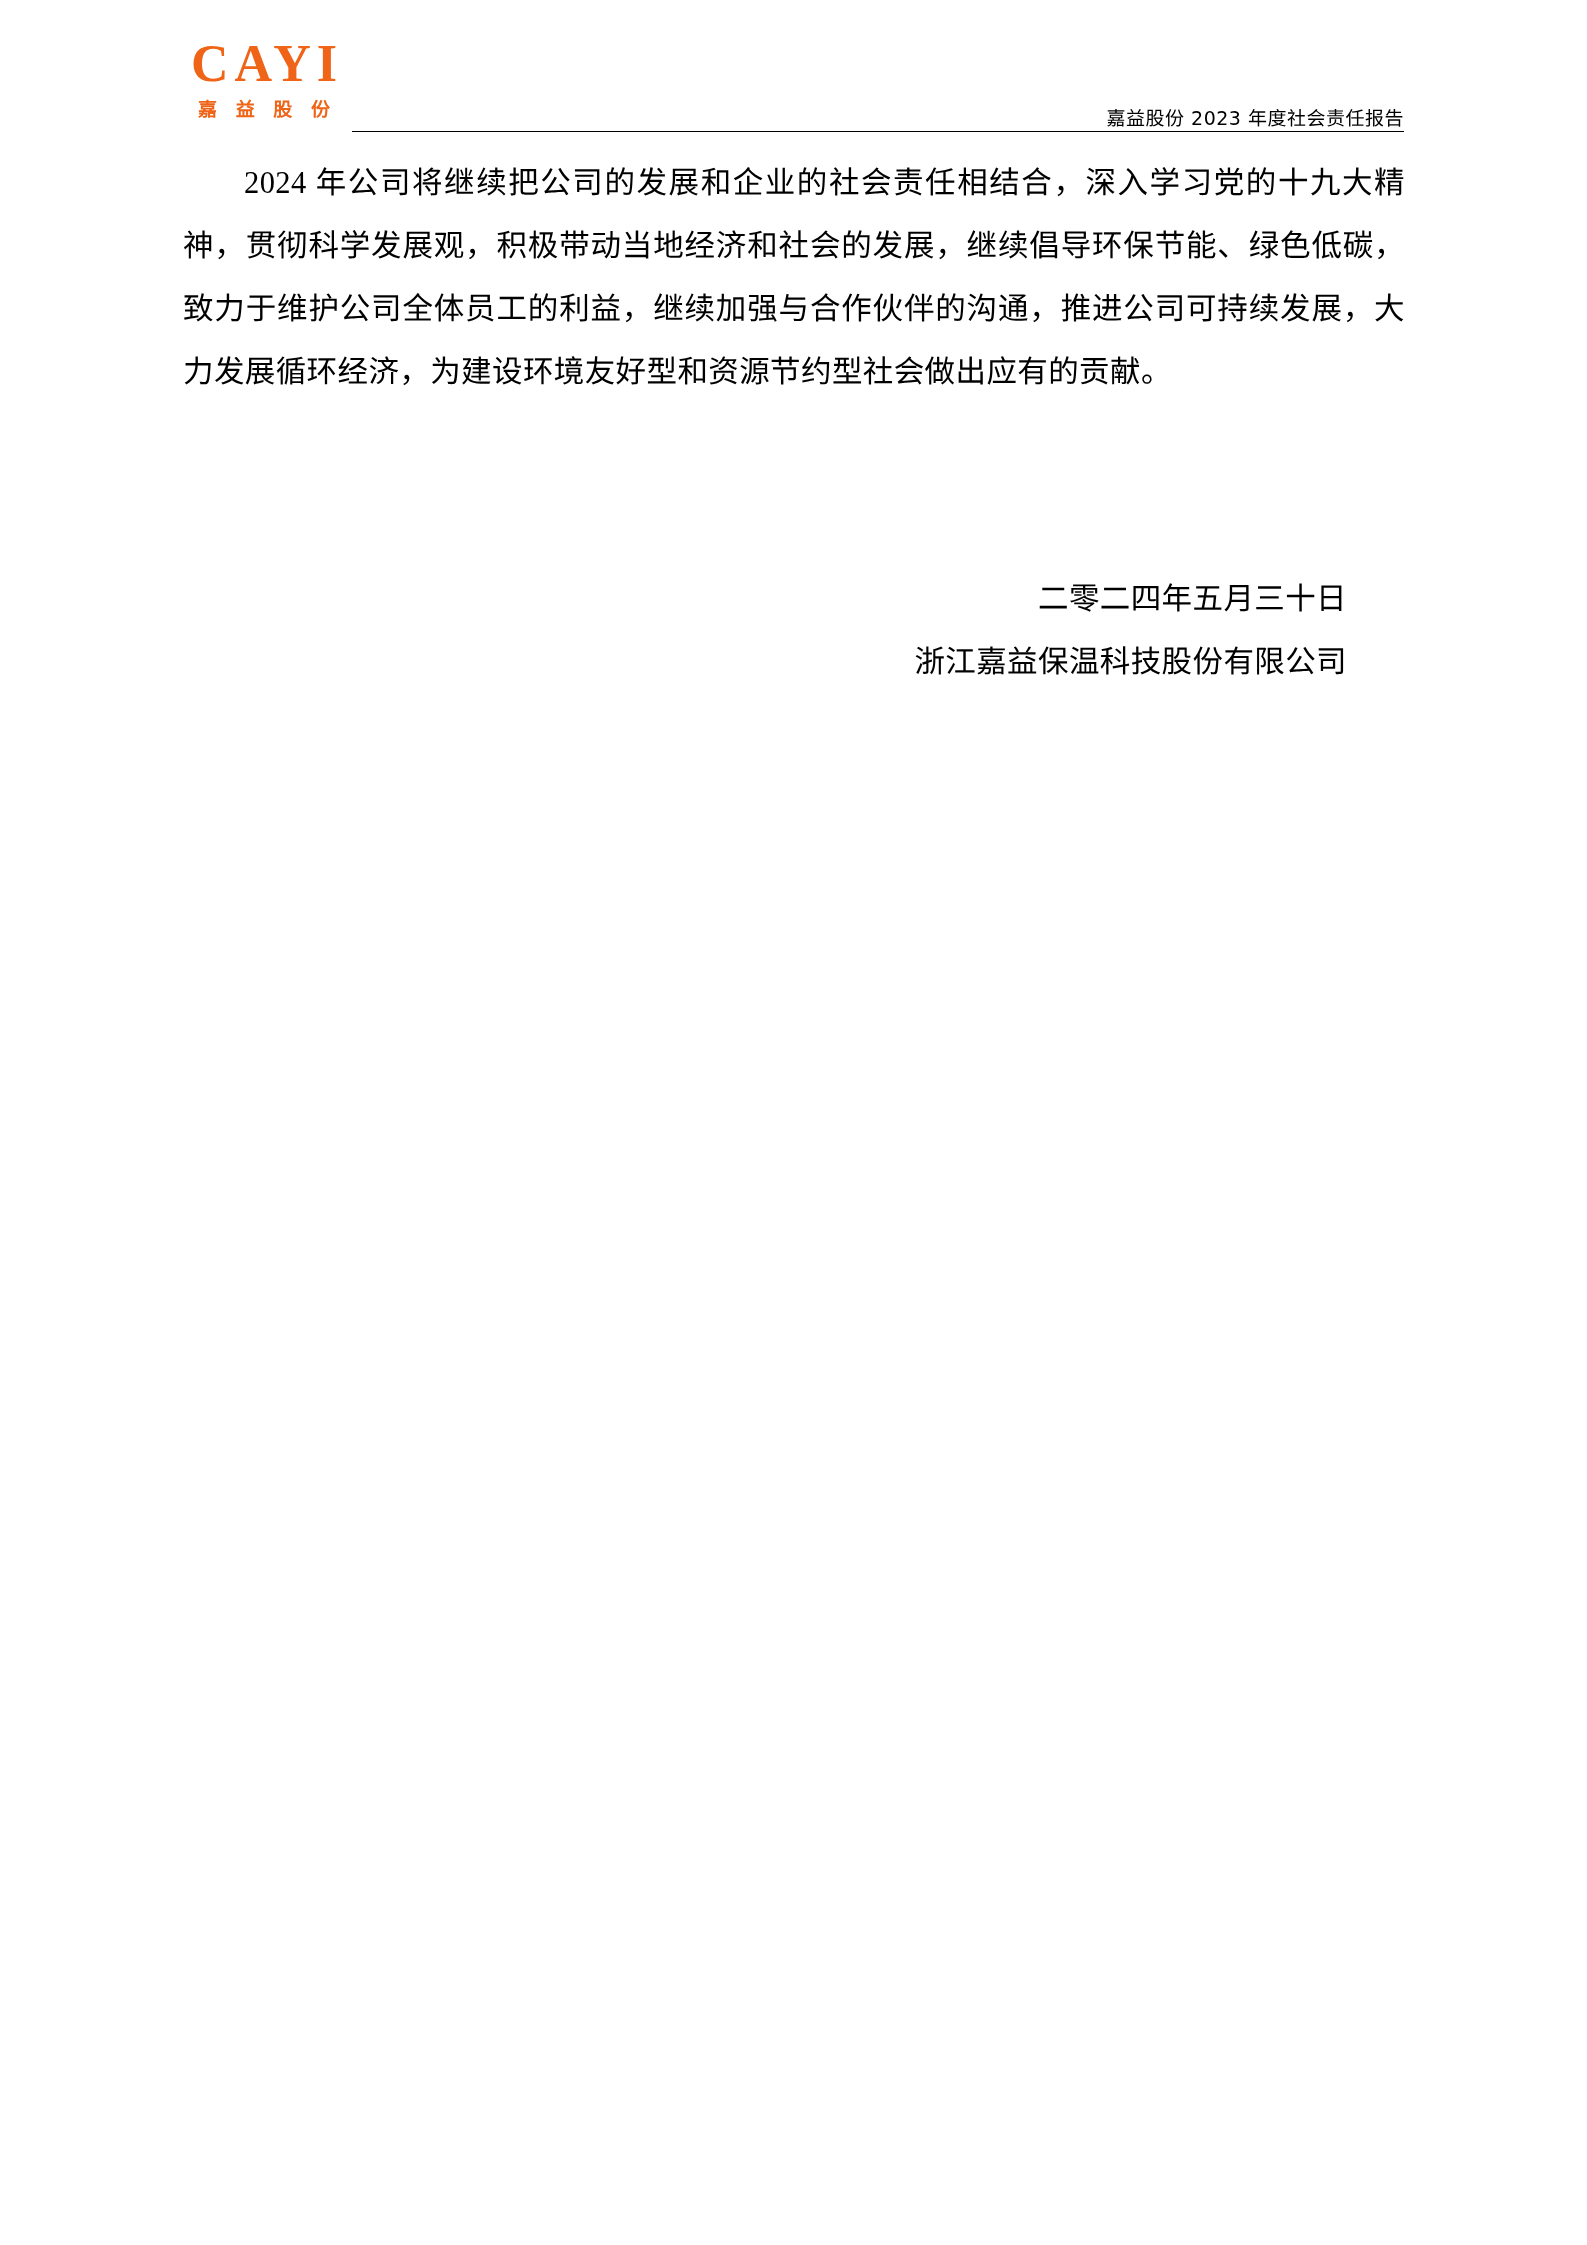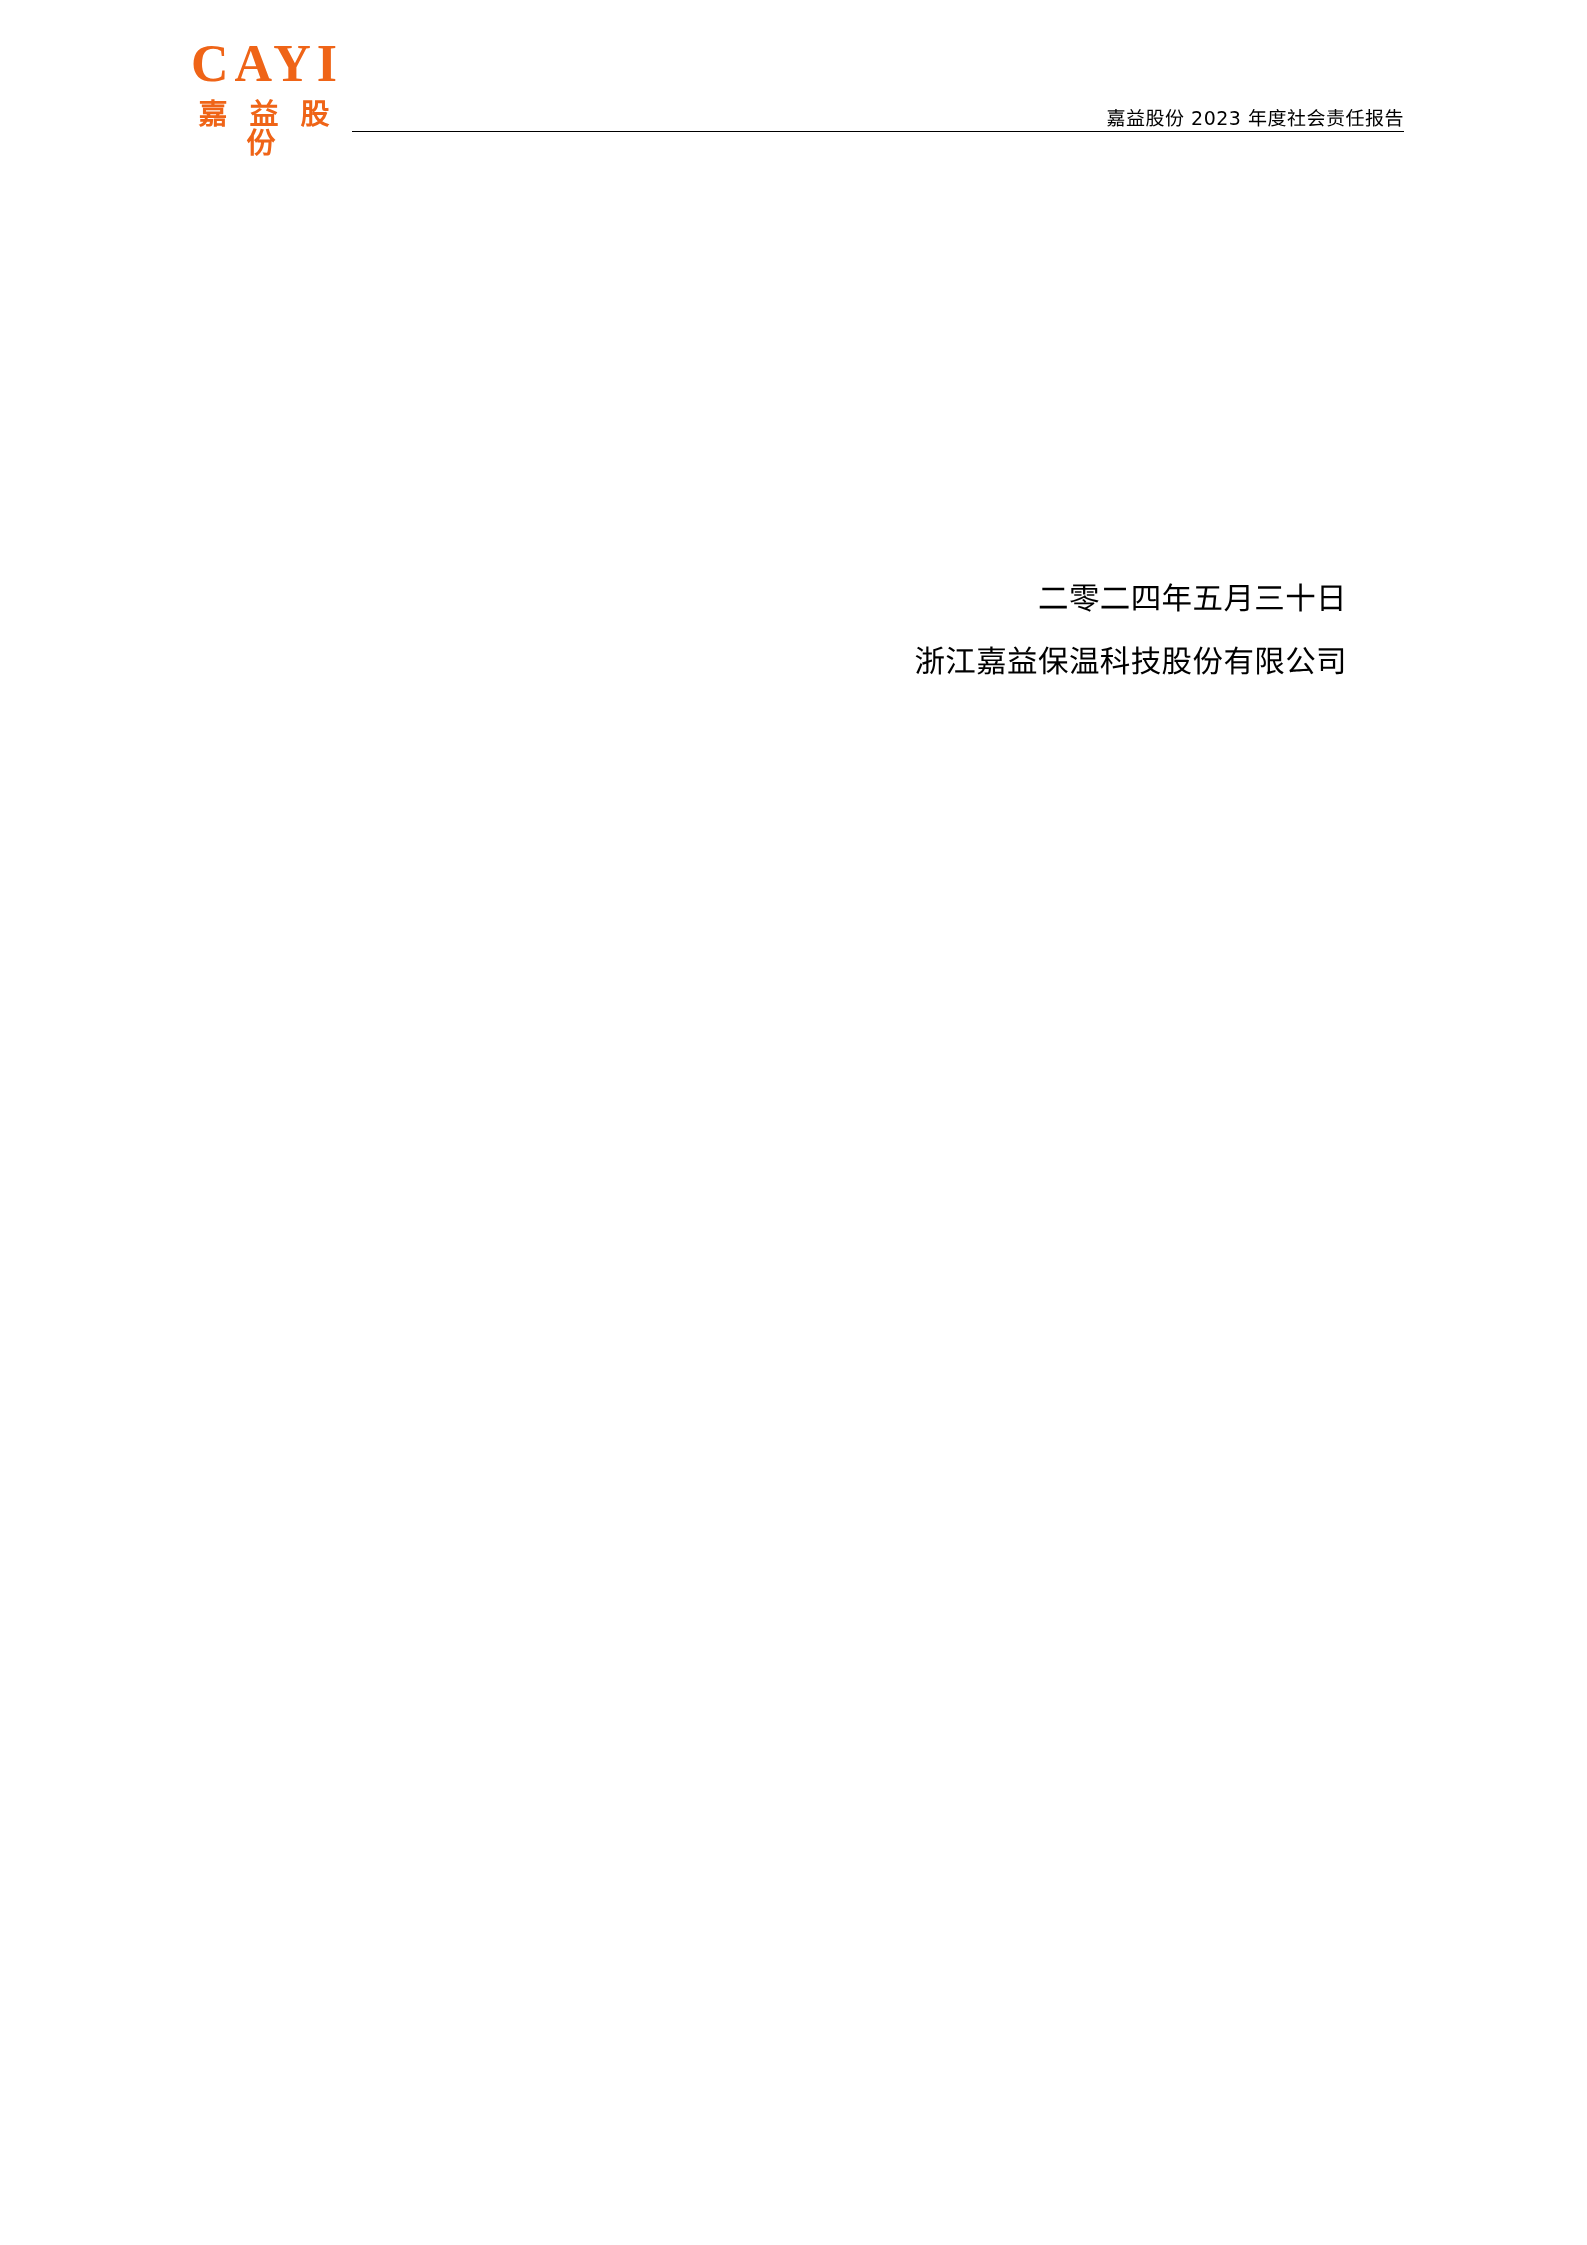--- a/index.html
+++ b/index.html
@@ -38,21 +38,21 @@
     font-weight: bold;
     font-size: 52px;
     letter-spacing: 6px;
     color: #ef6417;
     margin: 0 0 10px 0;
     text-indent: 6px;
   }
   .logo-sub {
     font-family: "DejaVu Sans", "Liberation Sans", sans-serif;
     font-weight: bold;
-    font-size: 29px;
+    font-size: 19px;
     letter-spacing: 6px;
     color: #ef6417;
     margin: 0;
     text-indent: 6px;
   }
   .header-rule {
     position: absolute;
     left: 352px;
     top: 131px;
     width: 1052px;
@@ -127,20 +127,23 @@
 
   <div class="header">
     <div class="logo-block">
       <div class="logo-main">CAYI</div>
       <div class="logo-sub">嘉 益 股 份</div>
     </div>
     <div class="header-rule"></div>
     <div class="header-title">嘉益股份 2023 年度社会责任报告</div>
   </div>
 
+  <div class="content">
+    <p class="para">2024 年公司将继续把公司的发展和企业的社会责任相结合，深入学习党的十九大精神，贯彻科学发展观，积极带动当地经济和社会的发展，继续倡导环保节能、绿色低碳，致力于维护公司全体员工的利益，继续加强与合作伙伴的沟通，推进公司可持续发展，大力发展循环经济，为建设环境友好型和资源节约型社会做出应有的贡献。</p>
+  </div>
 
   <div class="signature">
     <div class="sig-line">二零二四年五月三十日</div>
     <div class="sig-line">浙江嘉益保温科技股份有限公司</div>
   </div>
 
   <div class="footer">
     <span class="page-number">- 17 -</span>
   </div>
 

